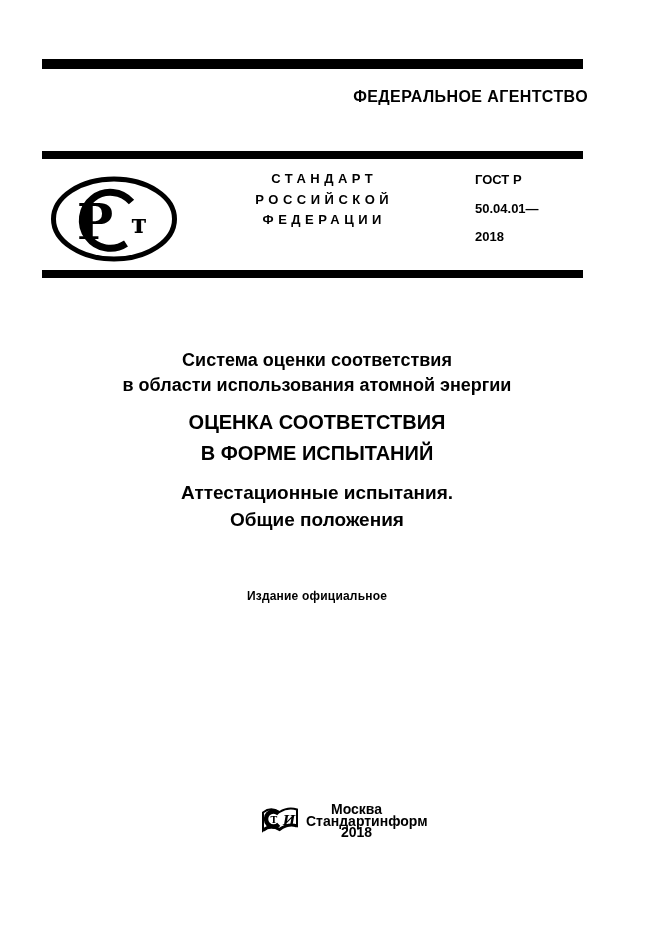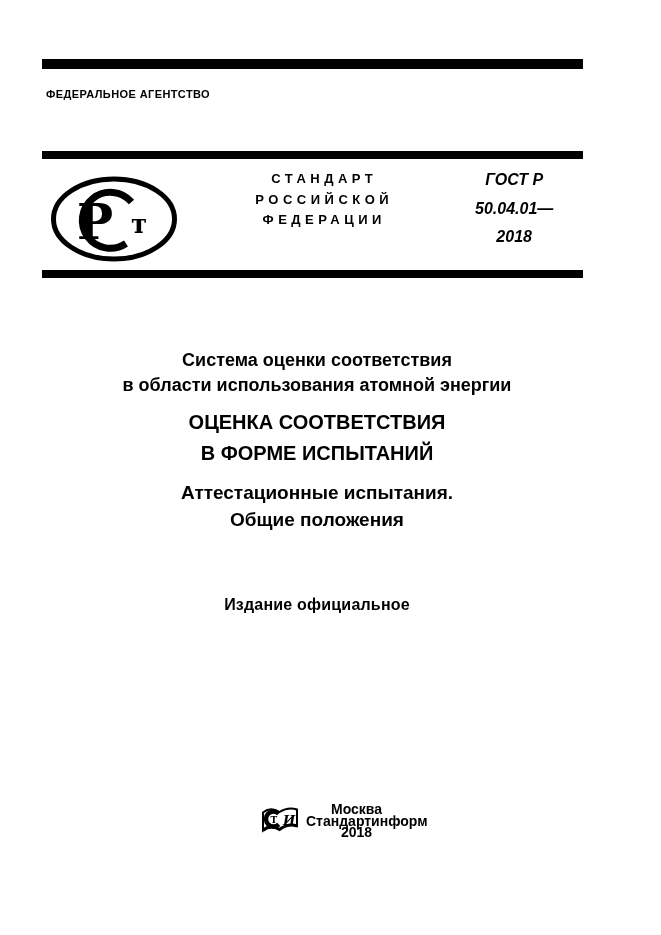--- a/index.html
+++ b/index.html
@@ -13,53 +13,53 @@
     font-weight: bold;
     overflow: hidden;
   }
   .bar { position: absolute; left: 42px; width: 541px; background: #000000; }
   .bar-top { top: 59px;  height: 10px; }
   .bar-mid { top: 151px; height: 8px; }
   .bar-low { top: 270px; height: 8px; }
 
   .header-line {
     position: absolute; left: 46px; width: 542px;
-    text-align: left; font-size: 11px; letter-spacing: 0.4px;
+    text-align: right; font-size: 16px; letter-spacing: 0.4px;
   }
   .hl1 { top: 88px; }
   .hl2 { top: 110px; }
 
   .rst-logo { position: absolute; left: 50px; top: 176px; width: 128px; height: 86px; }
 
   .nat-std {
     position: absolute; left: 212px; top: 169px; width: 220px;
     text-align: center; font-size: 13px; line-height: 20.5px;
     letter-spacing: 4.5px; text-indent: 4.5px;
   }
 
   .designation {
     position: absolute; left: 475px; top: 166px;
-    font-size: 16px; line-height: 28.5px; text-align: center; font-style: italic;
+    font-size: 13px; line-height: 28.5px; text-align: left;
   }
 
   .sys-title {
     position: absolute; left: 46px; top: 348px; width: 542px;
     text-align: center; font-size: 18px; line-height: 25px;
   }
   .main-title {
     position: absolute; left: 46px; top: 407px; width: 542px;
     text-align: center; font-size: 20px; line-height: 31px;
   }
   .sub-title {
     position: absolute; left: 46px; top: 479px; width: 542px;
     text-align: center; font-size: 19px; line-height: 27px;
   }
   .edition {
     position: absolute; left: 46px; top: 589px; width: 542px;
-    text-align: center; font-size: 16px; letter-spacing: 0.2px; margin-top: 7px;
+    text-align: center; font-size: 12px; letter-spacing: 0.2px;
   }
 
   .imprint-logo { position: absolute; left: 261px; top: 806px; width: 38px; height: 30px; }
   .imprint-text {
     position: absolute; left: 306px; top: 804px; width: 101px;
     text-align: center; font-size: 14px; line-height: 11.5px;
   }
 
   .rst-logo svg text, .imprint-logo svg text {
     font-family: "DejaVu Serif", "Liberation Serif", serif;

